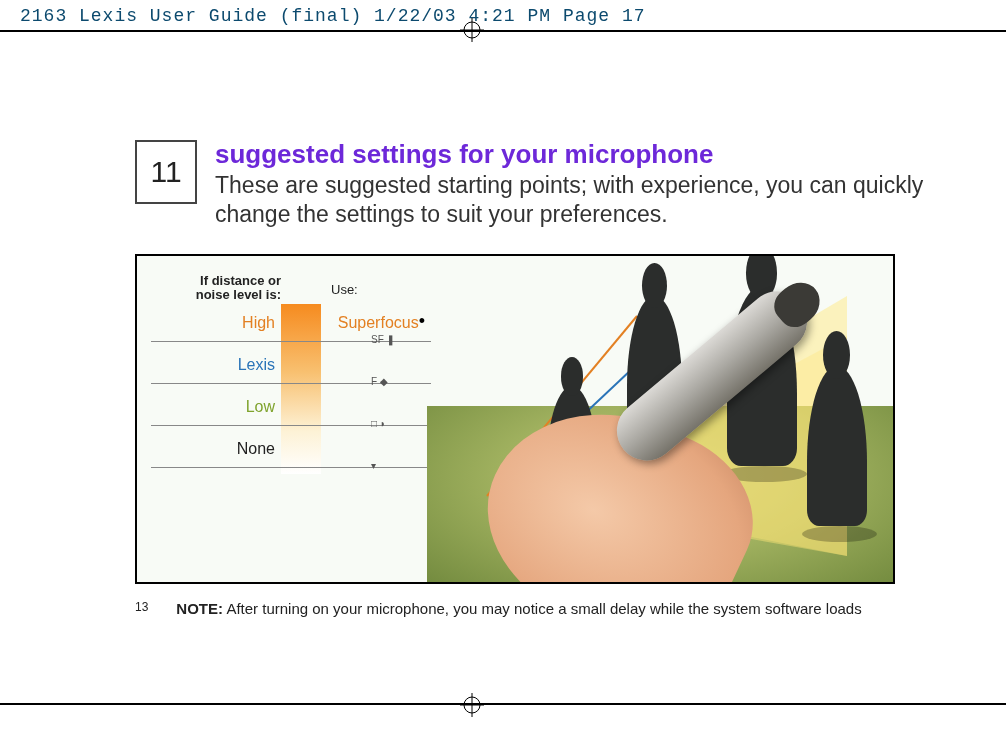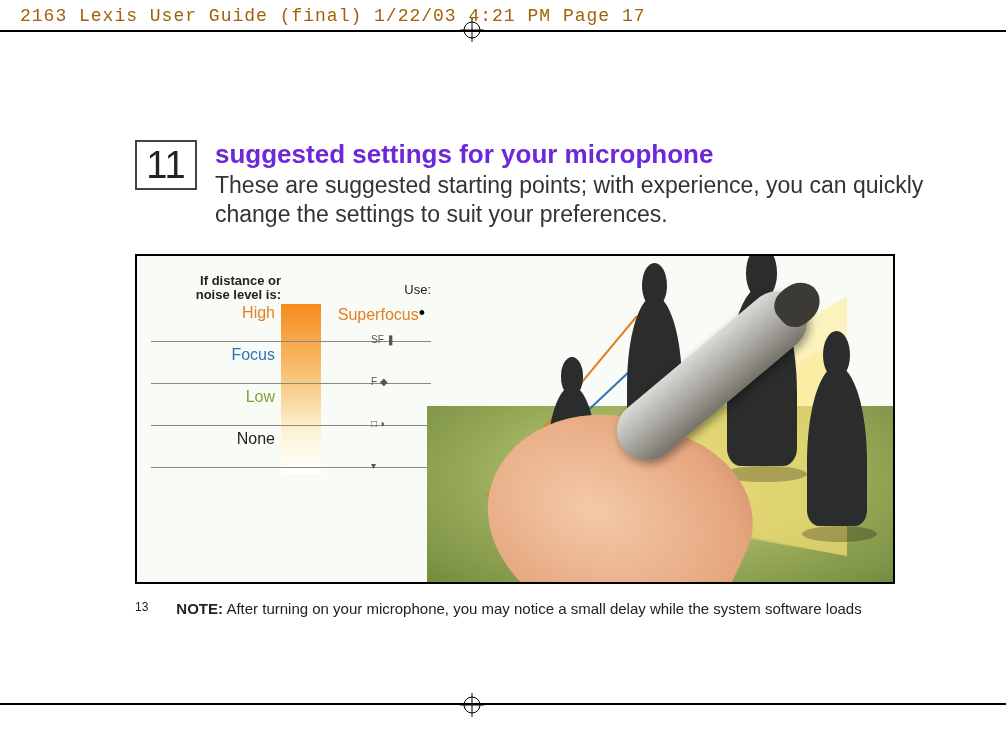--- a/index.html
+++ b/index.html
@@ -7,21 +7,21 @@
       width: 1006px;
       height: 735px;
       background: #fff;
       font-family: "Trebuchet MS", "Lucida Sans", sans-serif;
       position: relative;
       overflow: hidden;
     }
     .header-line {
       font-family: "Courier New", monospace;
       font-size: 18px;
-      color: #a16207;
+      color: #0c4a6e;
       position: absolute;
       top: 6px;
       left: 20px;
       letter-spacing: 1px;
     }
     .crop-top {
       position: absolute;
       top: 30px; left: 0; right: 0;
       border-top: 2px solid #000;
     }
@@ -41,22 +41,22 @@
     .section-head {
       position: absolute;
       top: 140px;
       left: 135px;
       right: 60px;
       display: flex;
       gap: 18px;
     }
     .boxnum {
       border: 2px solid #444;
-      width: 62px; height: 50px;
-      font-size: 38px;
+      width: 62px; height: 64px;
+      font-size: 30px;
       font-family: "Trebuchet MS", sans-serif;
       display: flex; align-items: center; justify-content: center;
       color: #222;
       flex-shrink: 0;
     }
     .title {
       font-size: 26px;
       color: #6d28d9;
       font-weight: 600;
       line-height: 1.1;
@@ -83,36 +83,37 @@
       top: 18px;
       left: 14px;
       width: 280px;
     }
     .chart-head {
       font-size: 13px;
       color: #222;
       text-align: center;
     }
     .col1-head { position: absolute; left: 0; width: 130px; top: 0; text-align: right; line-height: 1.1; font-weight: bold; }
-    .col2-head { position: absolute; left: 180px; width: 100px; top: 8px; text-align: right; }
+    .col2-head { position: absolute; left: 180px; width: 100px; top: 8px; text-align: left; }
     .level-bar {
       position: absolute;
       left: 130px;
       top: 30px;
       width: 40px;
       height: 170px;
       background: linear-gradient(to bottom, #f68b1f 0%, #f8c070 40%, #fdf2d6 75%, #fff 100%);
     }
     .row {
       position: absolute;
       left: 0;
       width: 280px;
       height: 38px;
       border-bottom: 1px solid #888;
       display: flex;
+      align-items: center;
     }
     .r1 { top: 30px; }
     .r2 { top: 72px; }
     .r3 { top: 114px; }
     .r4 { top: 156px; }
     .c1 { width: 130px; text-align: right; padding-right: 6px; font-size: 16px; }
     .c2 { flex: 1; text-align: right; padding-right: 6px; font-size: 16px; }
     .dot { color: #000; font-size: 18px; position: relative; top: -1px; }
     .orange { color: #e38023; }
     .blue { color: #2a74b8; }
@@ -253,21 +254,21 @@
     <div class="chart-head col2-head">Use:</div>
     <div class="level-bar"></div>
 
     <div class="row r1">
       <div class="c1 orange">High</div>
       <div class="c2 orange"><span>Superfocus</span><span class="dot">•</span></div>
     </div>
     <div class="sub-icon s1"><span>SF</span> ❚</div>
 
     <div class="row r2">
-      <div class="c1 blue">Focus</div>
+      <div class="c1 blue">Lexis</div>
     </div>
     <div class="sub-icon s2"><span>F</span> ◆</div>
 
     <div class="row r3">
       <div class="c1 green">Low</div>
     </div>
     <div class="sub-icon s3"><span>□</span> ◗</div>
 
     <div class="row r4">
       <div class="c1 black">None</div>

